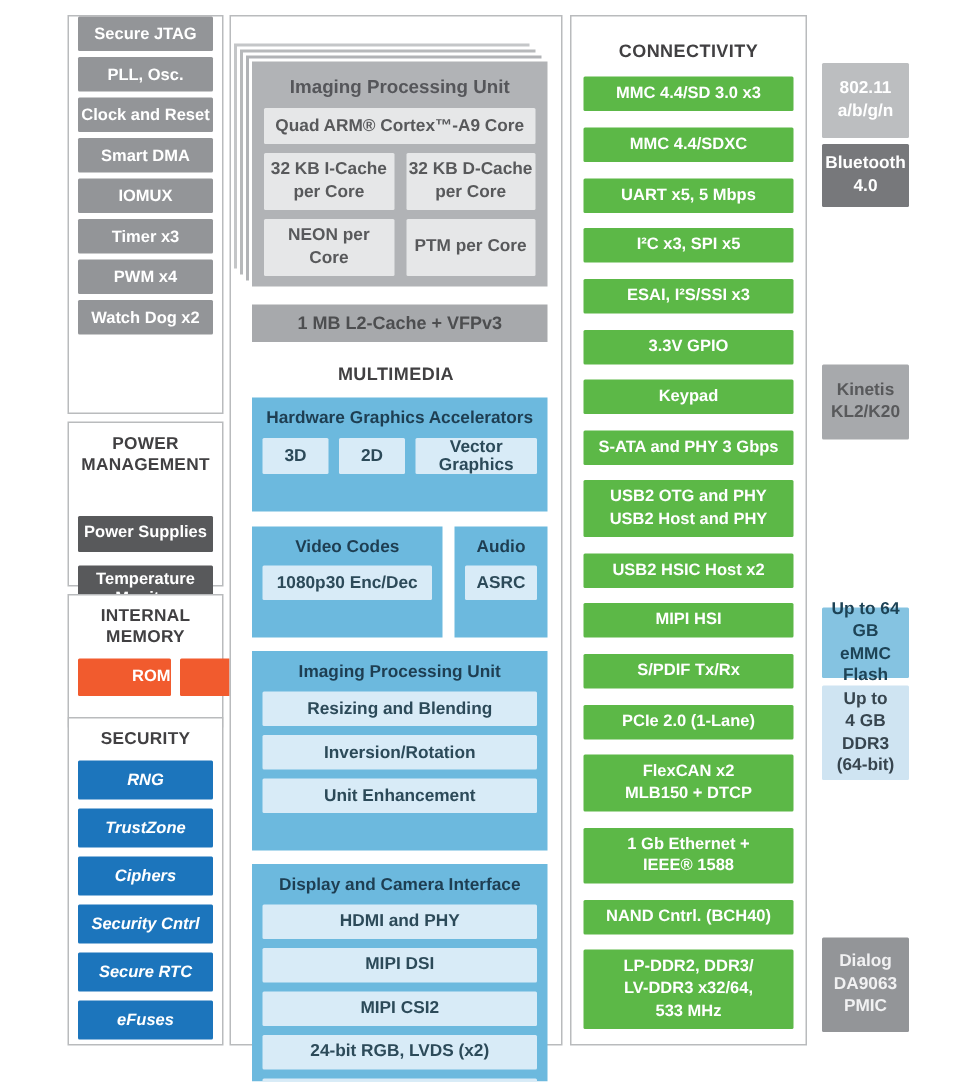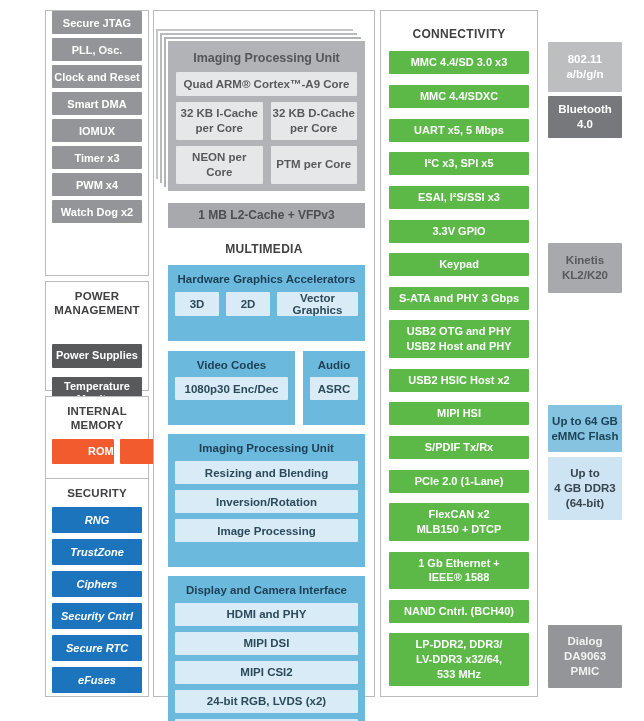--- a/index.html
+++ b/index.html
@@ -56,21 +56,21 @@
   .bgroup.video{flex:0 0 127px;}
   .bgroup.audio{flex:1;}
   .vstack{display:flex;flex-direction:column;gap:6px;}
 
   .conn-col{left:380px;top:10px;width:158px;height:687px;display:flex;flex-direction:column;}
   .conn-col .sec-title{font-size:12px;padding-top:16px;letter-spacing:.3px;}
   .conn-list{flex:1;display:flex;flex-direction:column;justify-content:space-between;padding:4px 8px 10px;}
   .green-box{background:#5CB847;color:#fff;font-size:11px;line-height:1.35;padding:4px 2px;min-height:23px;}
 
   .ext{
-    position:absolute;left:548px;width:74px;display:flex;align-items:center;justify-content:center;
+    position:absolute;left:548px;width:58px;display:flex;align-items:center;justify-content:center;
     text-align:center;font-weight:bold;font-size:11.5px;line-height:1.3;white-space:pre-line;border-radius:1px;
   }
   .ext-wifi{top:42px;height:50px;background:#BCBEC0;color:#fff;}
   .ext-bt{top:96px;height:42px;background:#77787B;color:#fff;}
   .ext-kinetis{top:243px;height:50px;background:#A7A9AC;color:#58595B;}
   .ext-emmc{top:405px;height:47px;background:#85C3E1;color:#1D4356;}
   .ext-ddr3{top:457px;height:63px;background:#CFE4F2;color:#37454F;}
   .ext-pmic{top:625px;height:63px;background:#939598;color:#F1F1F2;}
 </style>
 </head>
@@ -162,21 +162,21 @@
             <div class="box pale-box">ASRC</div>
           </div>
       </div>
     </div>
 
     <div class="bgroup">
       <div class="bgroup-title">Imaging Processing Unit</div>
       <div class="vstack">
           <div class="box pale-box">Resizing and Blending</div>
           <div class="box pale-box">Inversion/Rotation</div>
-          <div class="box pale-box">Image Processing</div>
+          <div class="box pale-box">Unit Enhancement</div>
         </div>
     </div>
 
     <div class="bgroup">
       <div class="bgroup-title">Display and Camera Interface</div>
       <div class="vstack">
           <div class="box pale-box">HDMI and PHY</div>
           <div class="box pale-box">MIPI DSI</div>
           <div class="box pale-box">MIPI CSI2</div>
           <div class="box pale-box">24-bit RGB, LVDS (x2)</div>

